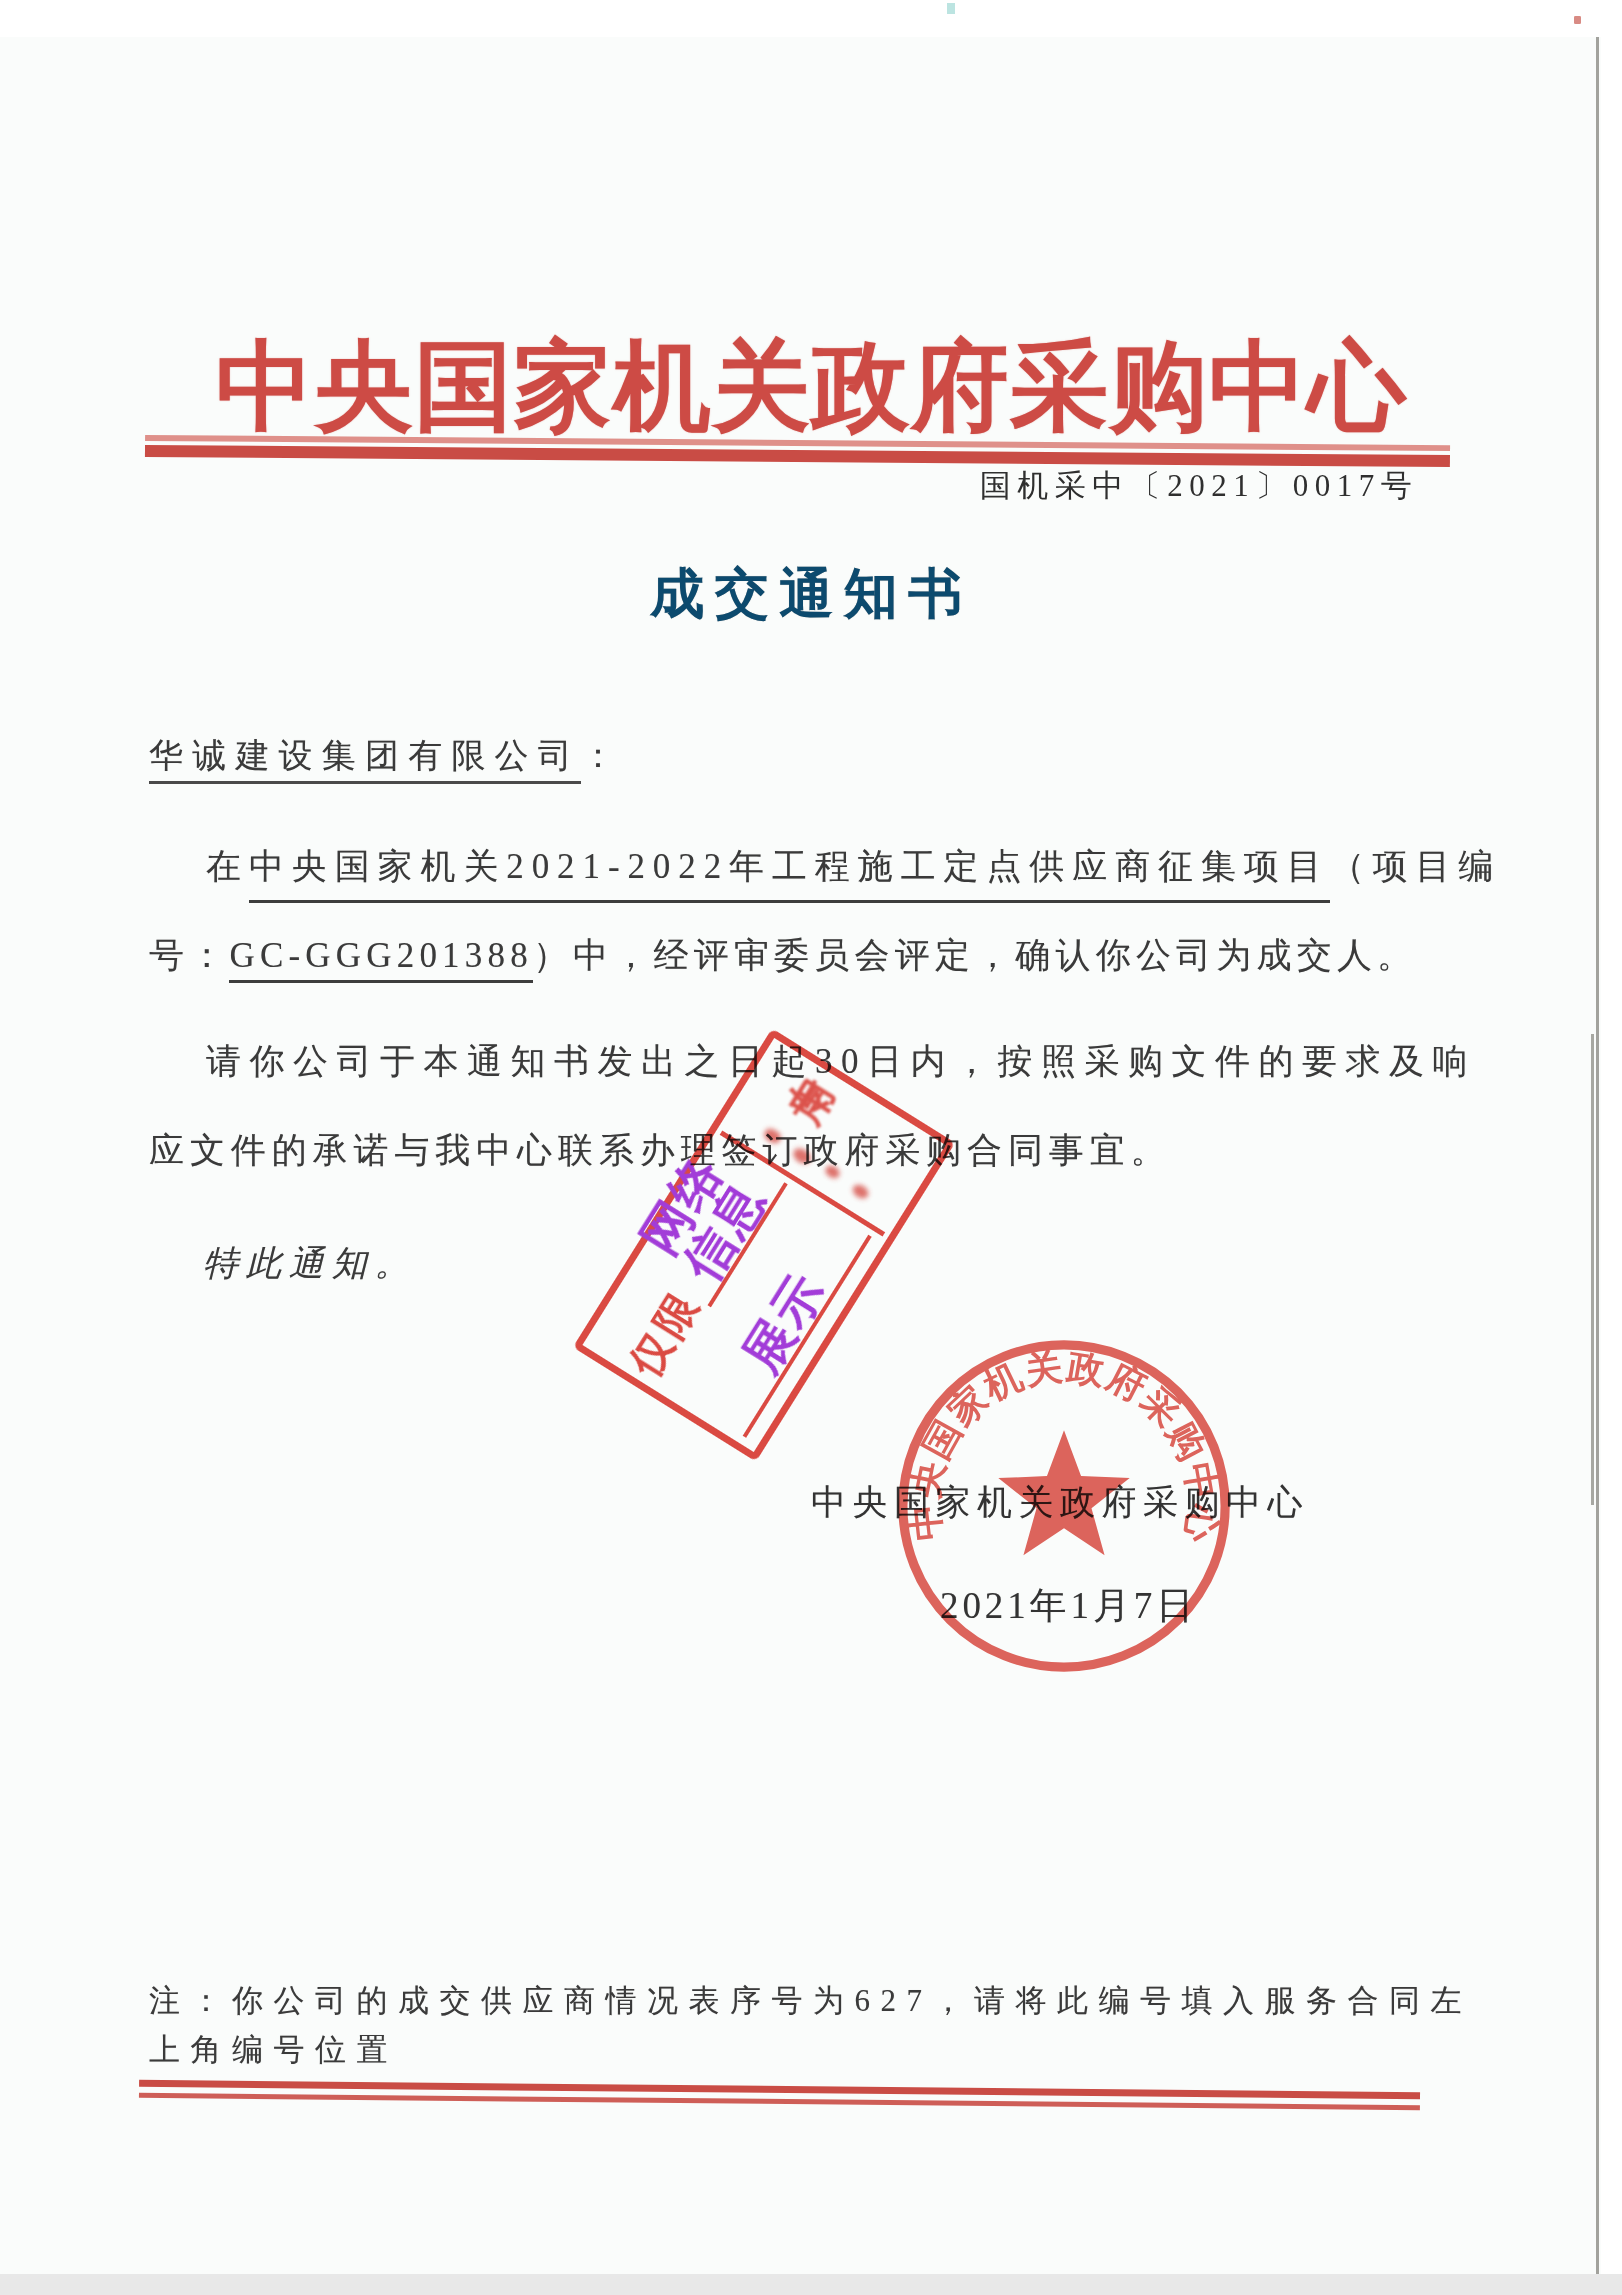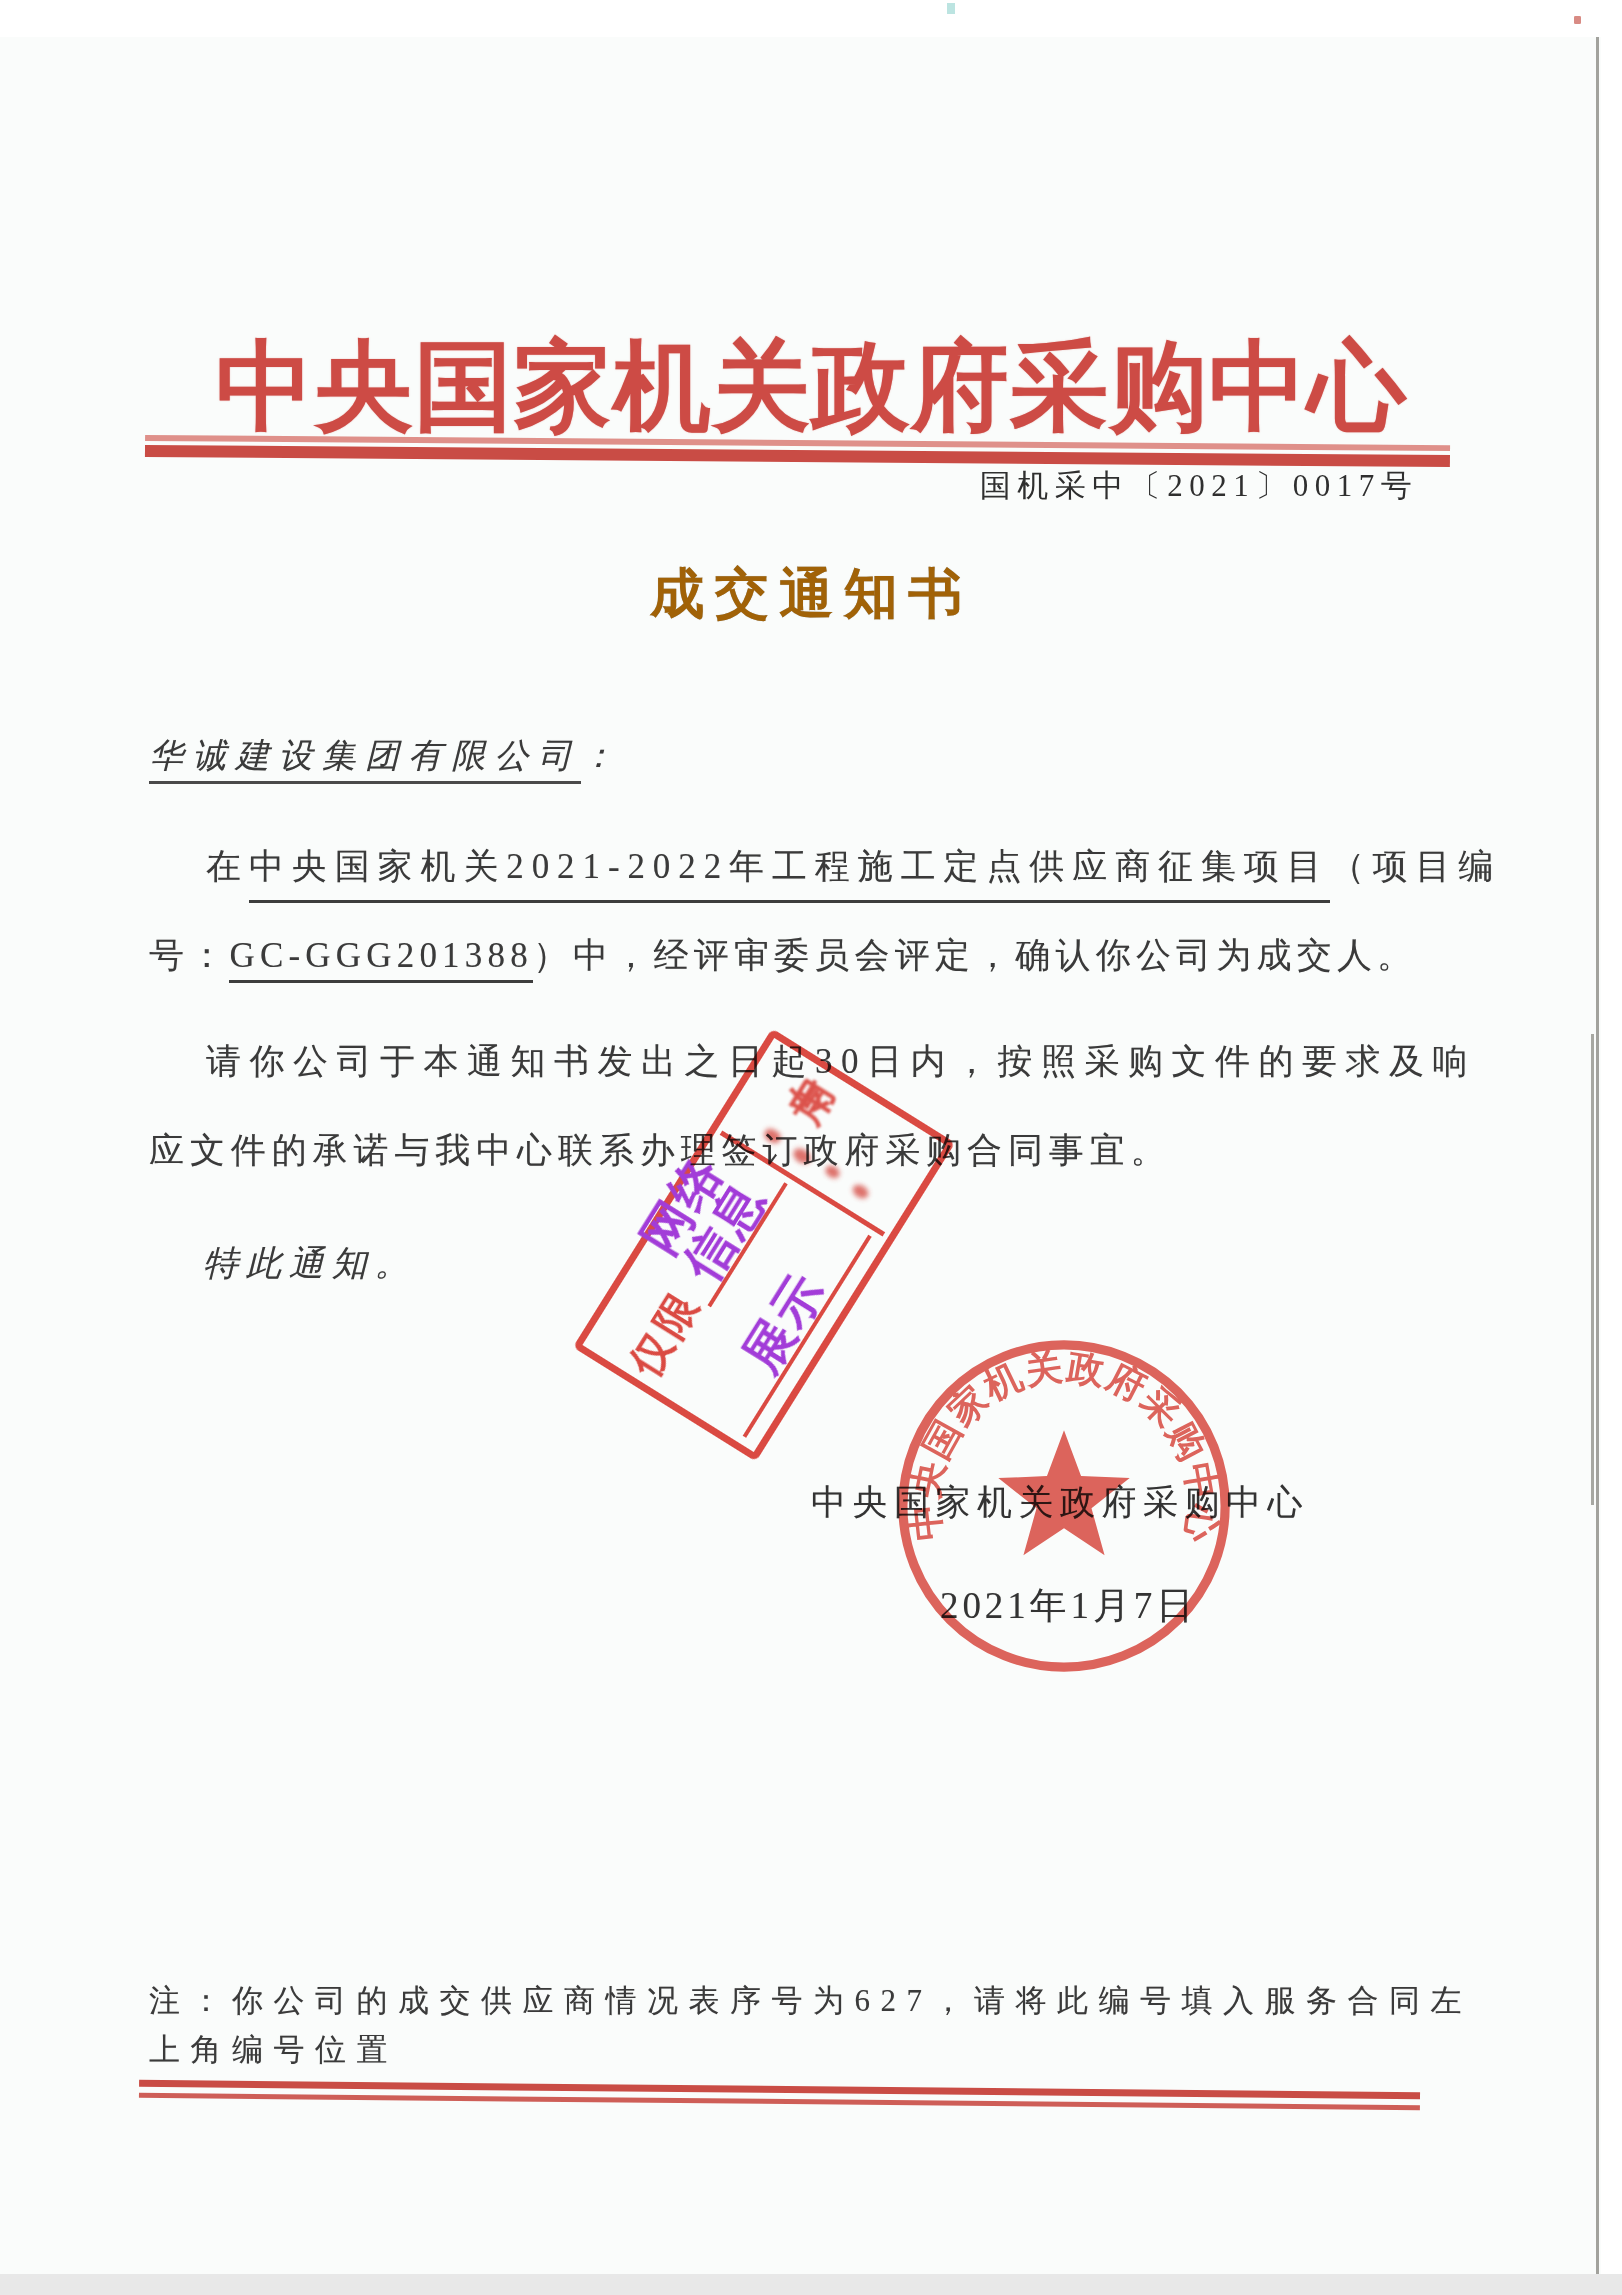--- a/index.html
+++ b/index.html
@@ -35,27 +35,27 @@
   .head-rule .r2{height:12.4px;background:#c94c45;}
 
   .doc-number{
     position:absolute;left:903px;top:465px;width:592px;
     text-align:center;font-size:31px;letter-spacing:6.5px;
     color:#2f2f2f;white-space:nowrap;
   }
   .doc-title{
     position:absolute;left:0;top:558px;width:1623px;
     text-align:center;font-size:54px;font-weight:bold;
-    letter-spacing:10.5px;color:#a16207;
+    letter-spacing:10.5px;color:#0c4a6e;
     text-shadow:0 0 0.7px rgba(0,0,0,.4);
   }
 
   
   .t{position:absolute;white-space:nowrap;color:#3a3a3a;text-shadow:0 0 0.7px rgba(0,0,0,.25);}
-  .addressee{left:149px;top:733px;font-size:34px;letter-spacing:9.2px;font-style:italic;}
+  .addressee{left:149px;top:733px;font-size:34px;letter-spacing:9.2px;}
   .addressee .uline{border-bottom:3.3px solid #4a4a4a;padding-bottom:6.5px;}
   .p1l1{left:206px;top:843px;font-size:35px;letter-spacing:7.9px;}
   .p1l1 .uline{border-bottom:3.9px solid #3d3d3d;padding-bottom:14px;}
   .p1l2{left:149px;top:932px;font-size:35px;letter-spacing:5.2px;}
   .p1l2 .uline{border-bottom:3.9px solid #3d3d3d;padding-bottom:5.2px;}
   .p2l1{left:206px;top:1038px;font-size:35px;letter-spacing:8.5px;}
   .p2l2{left:149px;top:1127px;font-size:35px;letter-spacing:5.9px;}
   .closing{left:203px;top:1240px;font-size:35px;letter-spacing:7.9px;font-style:italic;}
 
   

